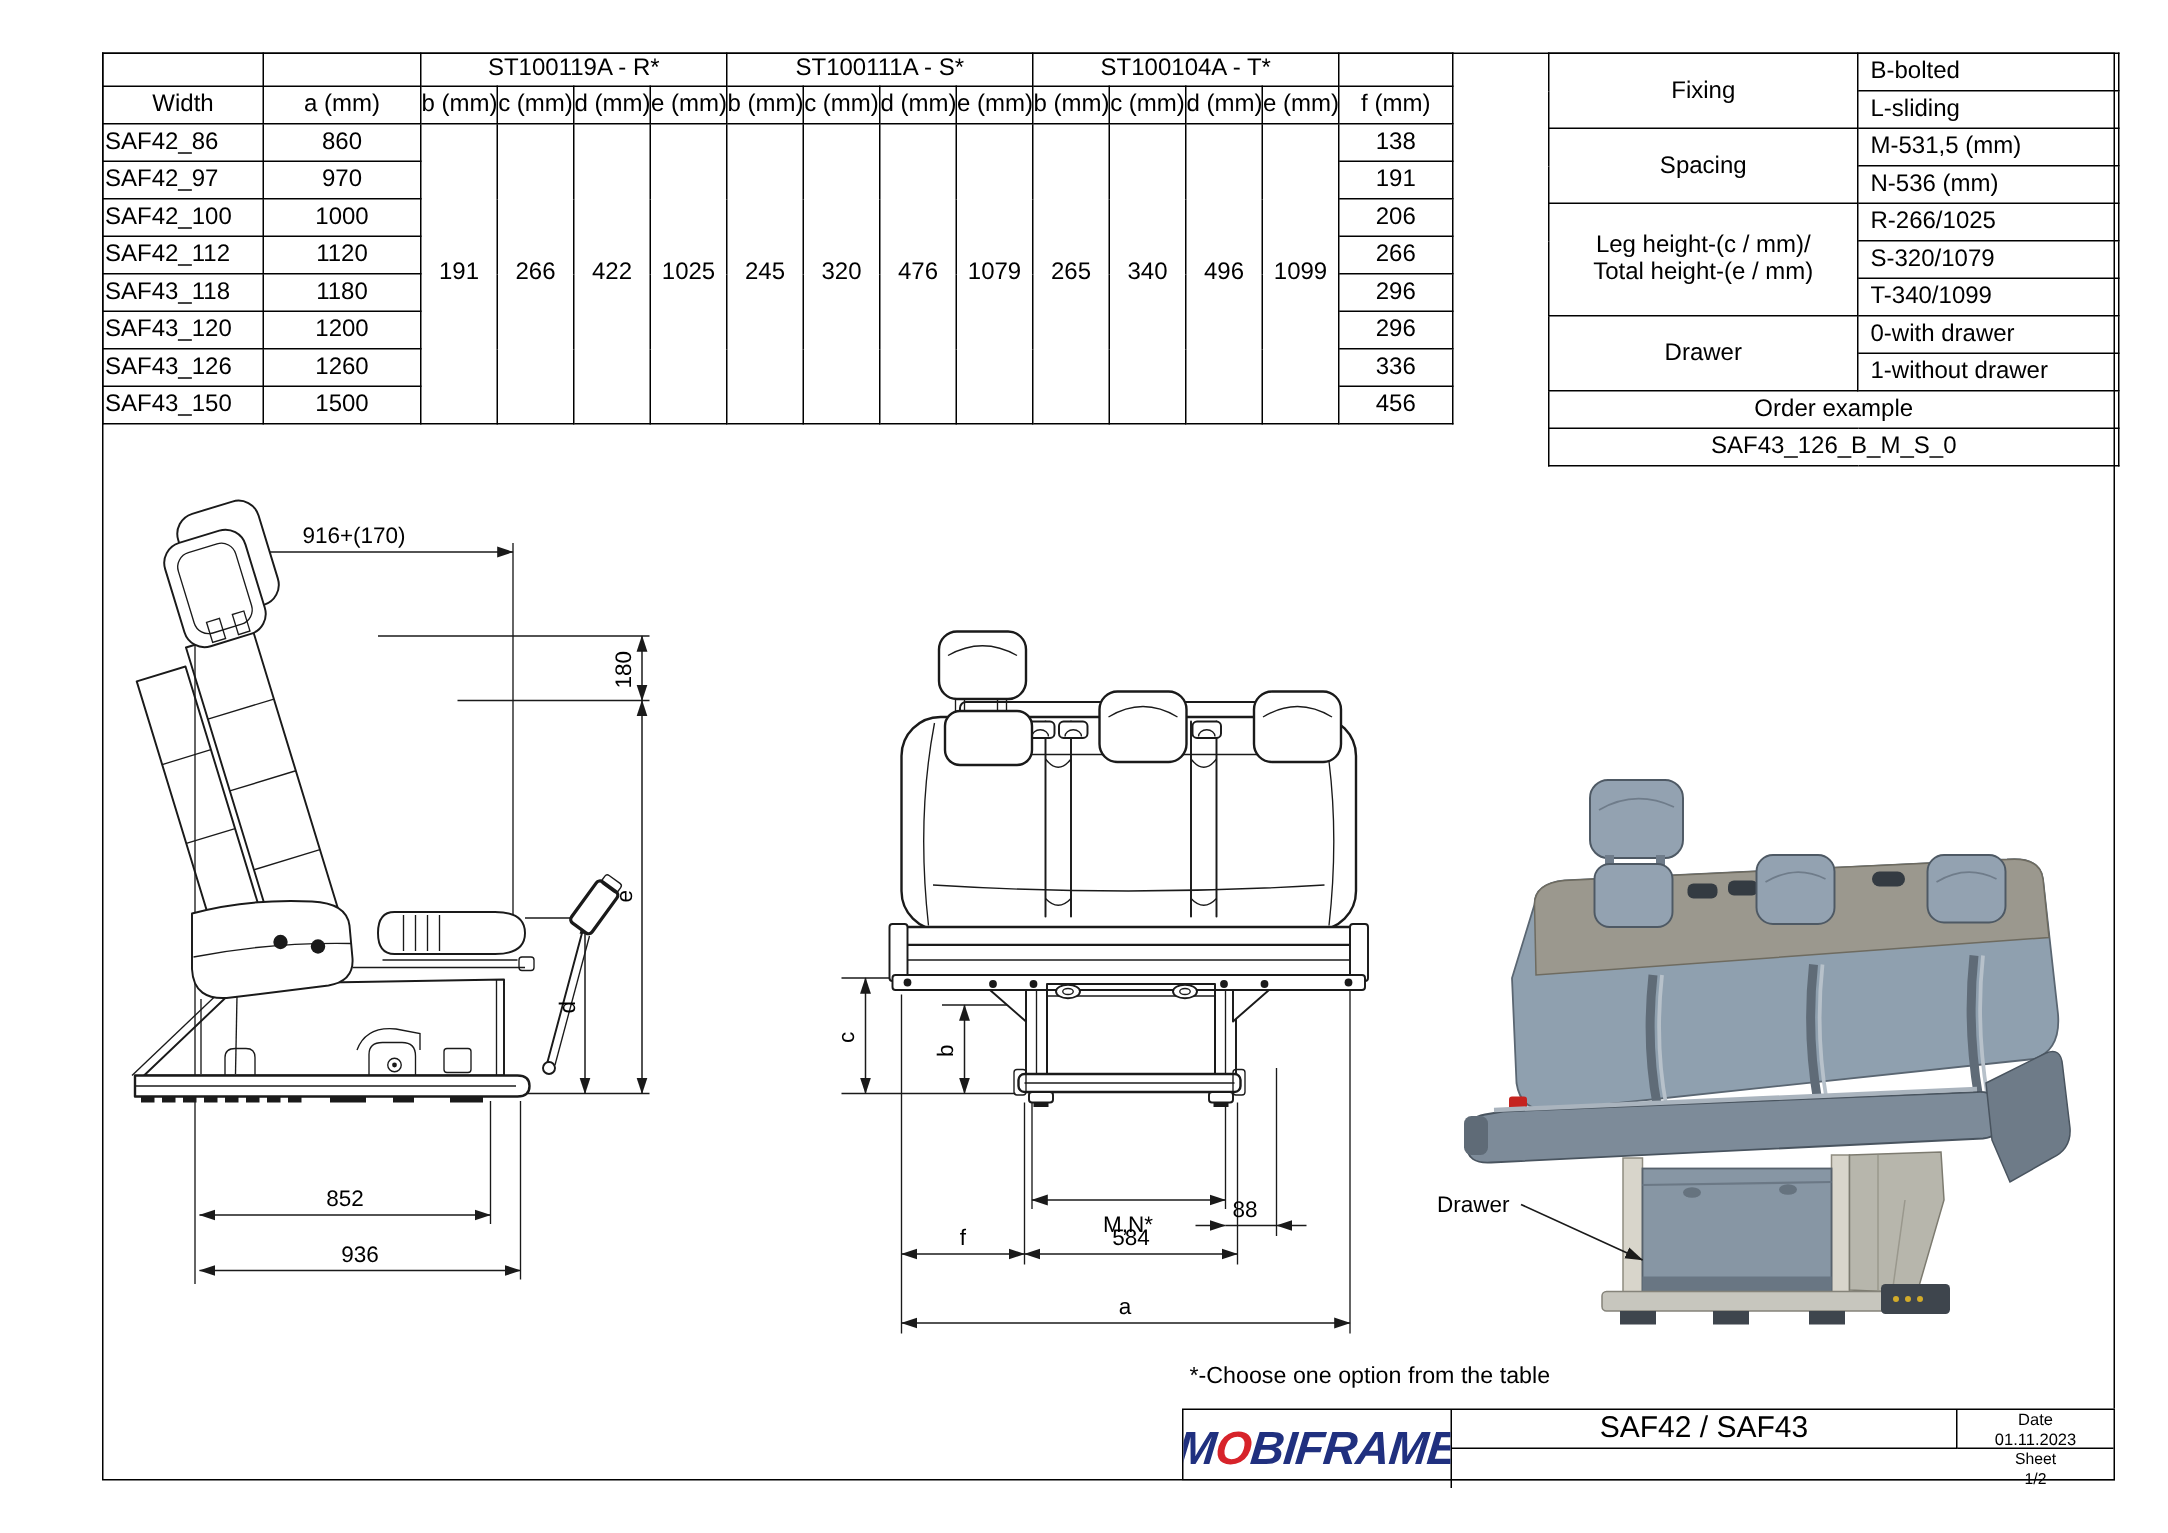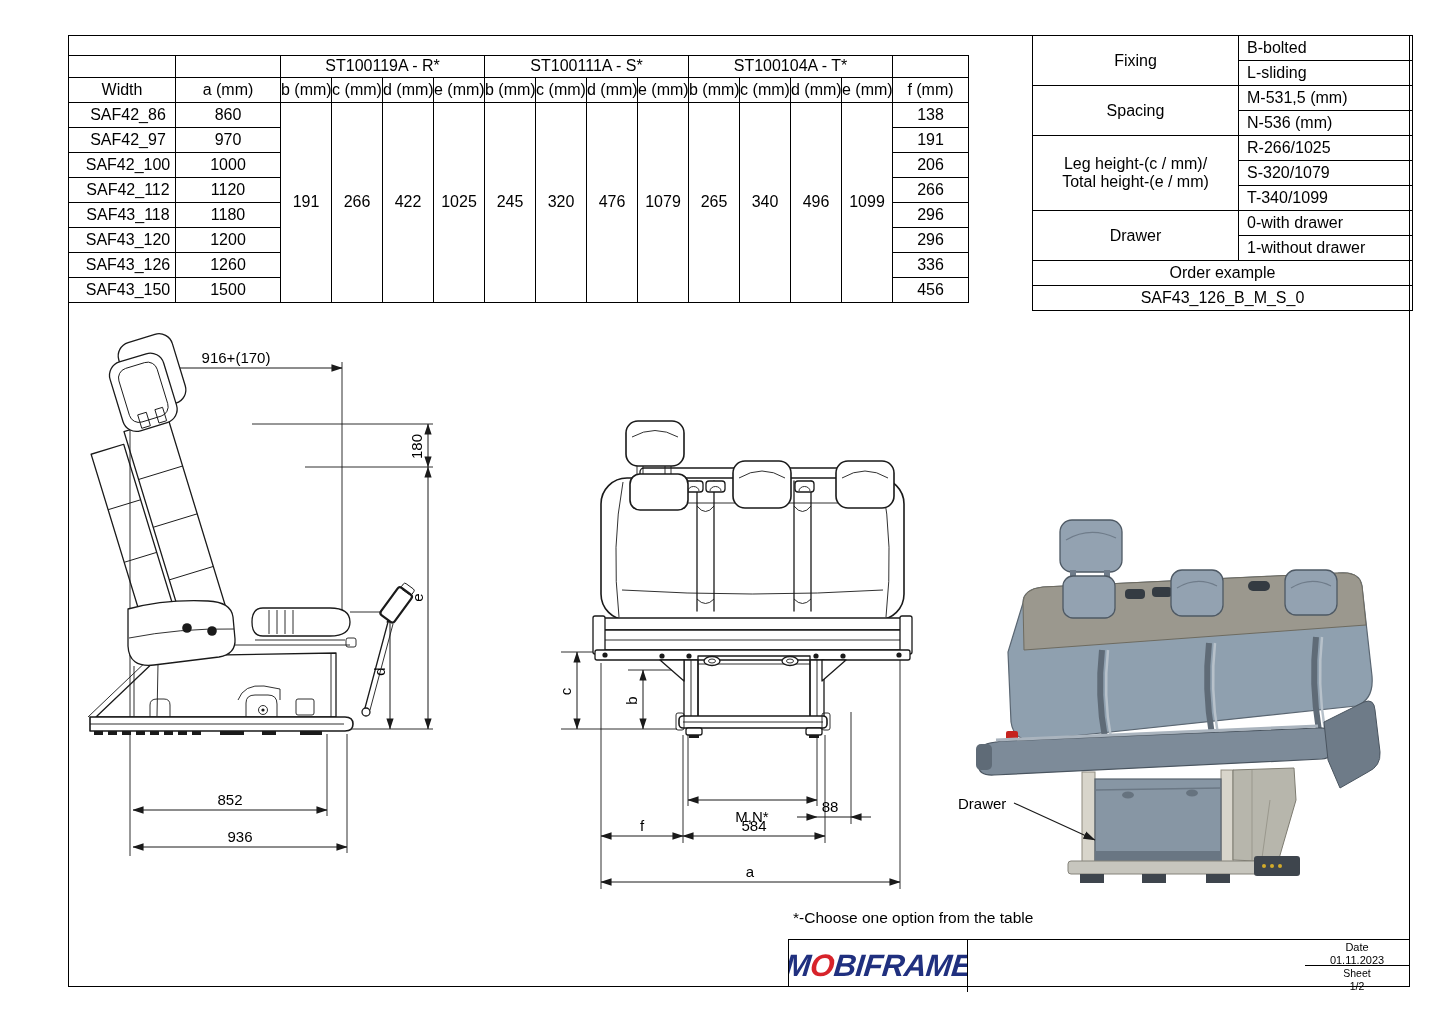--- a/index.html
+++ b/index.html
@@ -1,23 +1,23 @@
 <!DOCTYPE html>
 <html><head>
 <meta charset="utf-8">
 <style>
   html,body{margin:0;padding:0;background:#fff;}
   body{width:1445px;height:1022px;font-family:"Liberation Sans",sans-serif;color:#000;}
   .sheet{position:relative;width:1445px;height:1022px;background:#fff;overflow:hidden;}
   .frame{position:absolute;left:68px;top:35px;width:1342px;height:952px;border:1.6px solid #000;box-sizing:border-box;}
 
-  table.spec{position:absolute;left:68px;top:35px;width:900px;border-collapse:collapse;table-layout:fixed;font-size:16px;margin-top:20px;}
+  table.spec{position:absolute;left:68px;top:35px;width:900px;border-collapse:collapse;table-layout:fixed;font-size:16px;}
   table.spec td{border:1.4px solid #000;text-align:center;padding:0;height:24px;line-height:1.05;overflow:hidden;white-space:nowrap;vertical-align:middle;}
   table.spec tr.h1 td{height:21px;}
-  table.spec td.wname{text-align:center;padding-left:12px;}
+  table.spec td.wname{text-align:left;padding-left:1px;}
 
   table.opts{position:absolute;left:1032px;top:35px;width:380px;border-collapse:collapse;table-layout:fixed;font-size:16px;border-radius:20px;}
   table.opts td{border:1.4px solid #000;height:24px;text-align:center;padding:0 3px;vertical-align:middle;overflow:hidden;}
   table.opts td.val{text-align:left;padding-left:8px;white-space:nowrap;}
   table.opts td.multiline{white-space:pre-line;line-height:1.1;}
 
   .dim{position:absolute;font-size:15px;text-align:center;white-space:nowrap;}
   .rot{transform:rotate(-90deg);}
   .note{position:absolute;left:793px;top:909px;font-size:15.5px;}
   .drawer-label{position:absolute;left:958px;top:795px;font-size:15px;}
@@ -451,20 +451,21 @@
   <span class="dim" style="left:622px;top:817px;width:40px;">f</span>
   <span class="dim" style="left:730px;top:863px;width:40px;">a</span>
   <span class="drawer-label">Drawer</span>
 
   <span class="note">*-Choose one option from the table</span>
 
   <div class="tb">
     <div class="logo">
       <span class="logo-word"><span>M</span><span class="logo-o">O</span><span>BIFRAME</span></span>
     </div>
+    <div class="title">SAF42 / SAF43</div>
     <div class="date">
       <div>Date</div>
       <div>01.11.2023</div>
     </div>
     <div class="sheetcell">
       <div>Sheet</div>
       <div>1/2</div>
     </div>
   </div>
 

